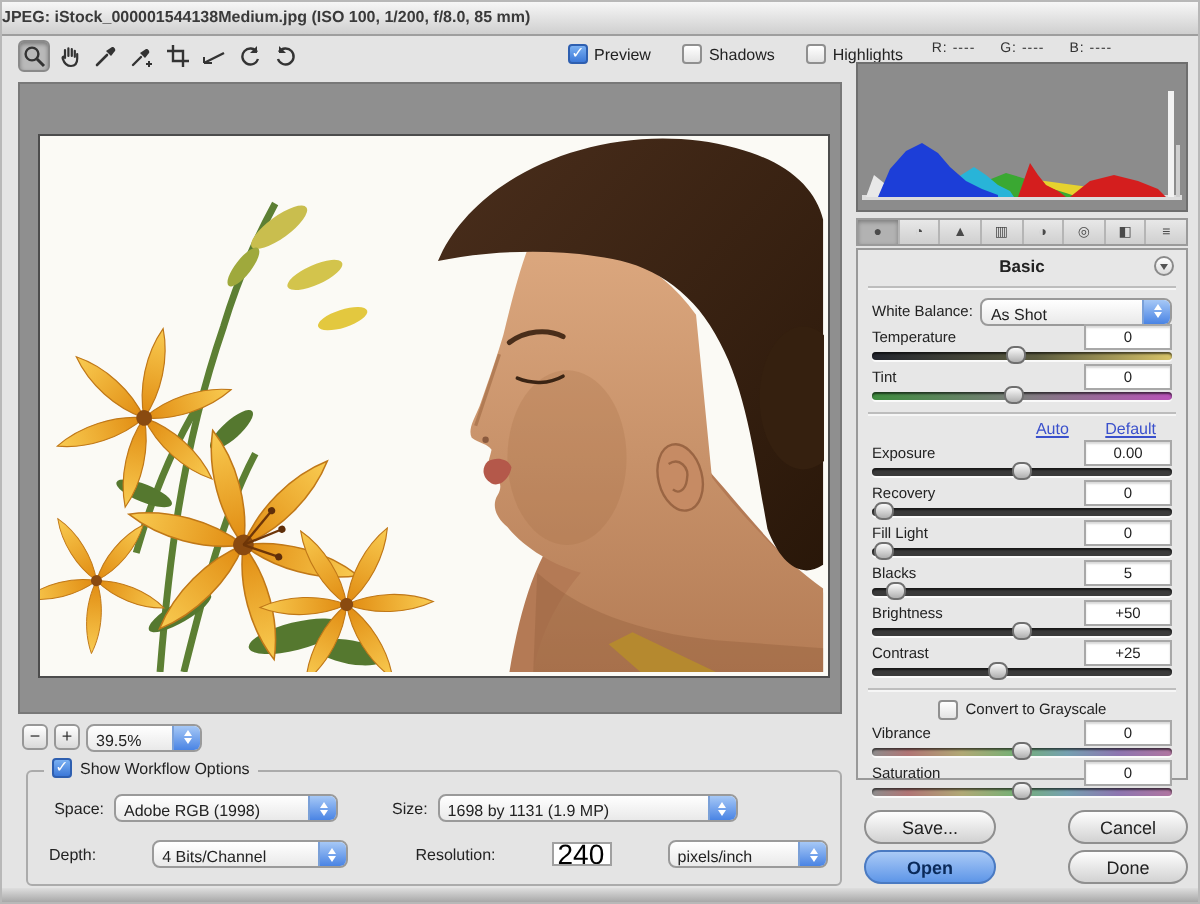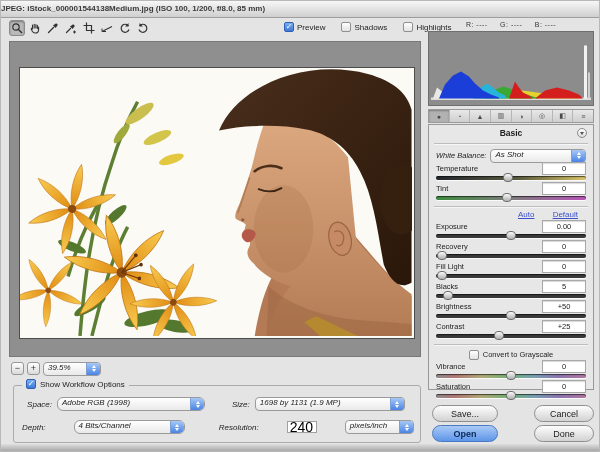--- a/index.html
+++ b/index.html
@@ -27,40 +27,40 @@
   .canvas{position:absolute;left:8px;top:40px;width:412px;height:316px;
     background:#8F8F8F;border:1px solid #787878;box-sizing:border-box;}
   .photo{position:absolute;left:9px;top:25px;width:394px;height:270px;
     border:1px solid #4c4c4c;background:#FBFAF5;overflow:hidden;}
   .photo svg{display:block;}
   
   .zoomrow{position:absolute;left:10px;top:360px;height:15px;display:flex;gap:3px;align-items:center;}
   .zbtn{width:13px;height:13px;border:1px solid #979797;border-radius:3px;padding:0;
     background:linear-gradient(#fff,#d9d9d9);font-size:9px;line-height:11px;color:#333;text-align:center;}
   
-  .popup{display:inline-flex;align-items:flex-start;height:14px;border:1px solid #9a9a9a;
+  .popup{display:inline-flex;align-items:flex-end;height:14px;border:1px solid #9a9a9a;
     border-radius:4px;background:linear-gradient(#ffffff,#e9e9e9);font-size:8px;
-    box-sizing:border-box;overflow:hidden;font-style:italic;}
+    box-sizing:border-box;overflow:hidden;}
   .popup .pv{flex:1;padding:0 4px;white-space:nowrap;overflow:hidden;}
   .popup .cap{width:13px;align-self:stretch;background:linear-gradient(#A6C8F6,#4A84E4);
     border-left:1px solid #7aa0d8;display:flex;flex-direction:column;align-items:center;
     justify-content:center;}
   .cap i{display:block;width:0;height:0;border:2.5px solid transparent;}
   .cap i.up{border-bottom:3px solid #fff;margin-bottom:1px;}
   .cap i.dn{border-top:3px solid #fff;}
   
   .workflow{position:absolute;left:12px;top:384px;width:406px;height:56px;
     border:1px solid #ababab;border-radius:3px;}
   .wlegend{position:absolute;top:-7px;left:8px;background:#E4E4E4;padding:0 4px;
     display:flex;gap:4px;align-items:center;font-size:8px;}
   .wrow{position:absolute;left:8px;right:6px;display:flex;align-items:center;gap:5px;}
   .wrow.r1{top:11px;} .wrow.r2{top:34px;gap:28px;}
-  .wlabel{font-size:8px;color:#222;font-style:italic;}
+  .wlabel{font-size:8px;color:#222;}
   .wlabel.k1{width:30px;text-align:right;}
-  .w-space,.w-depth{width:148px;border-radius:6px;} .w-size{width:150px;} .w-unit{width:92px;}
+  .w-space,.w-depth{width:112px;} .w-size{width:150px;} .w-unit{width:92px;}
   .sizelab{margin-left:22px;}
   .wres{width:30px;height:12px;border:1px solid #a0a0a0;font-size:14px;
     font-family:"Liberation Sans",sans-serif;padding:0 2px;box-sizing:border-box;}
   
   .rgb{position:absolute;left:427px;top:20px;width:166px;text-align:center;
     font-size:7px;color:#333;letter-spacing:.5px;}
   .rgb span{margin:0 5px;}
   .histo{position:absolute;left:427px;top:30px;width:166px;height:75px;
     background:#8C8C8C;border:1px solid #6e6e6e;box-sizing:border-box;}
   .tabstrip{position:absolute;left:427px;top:108px;width:166px;height:14px;

